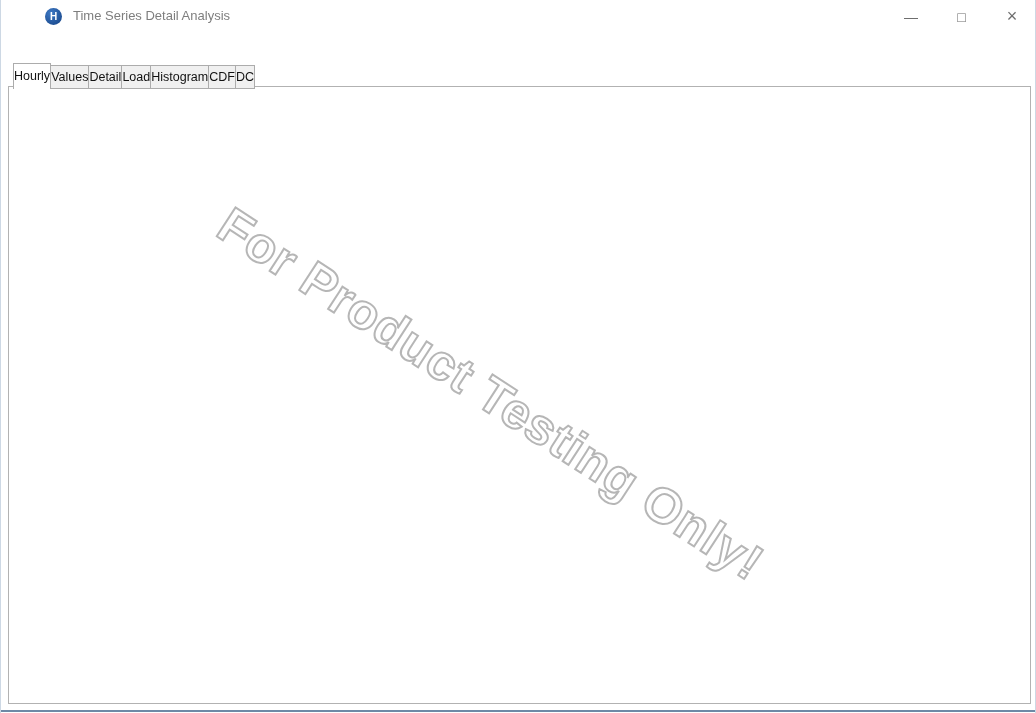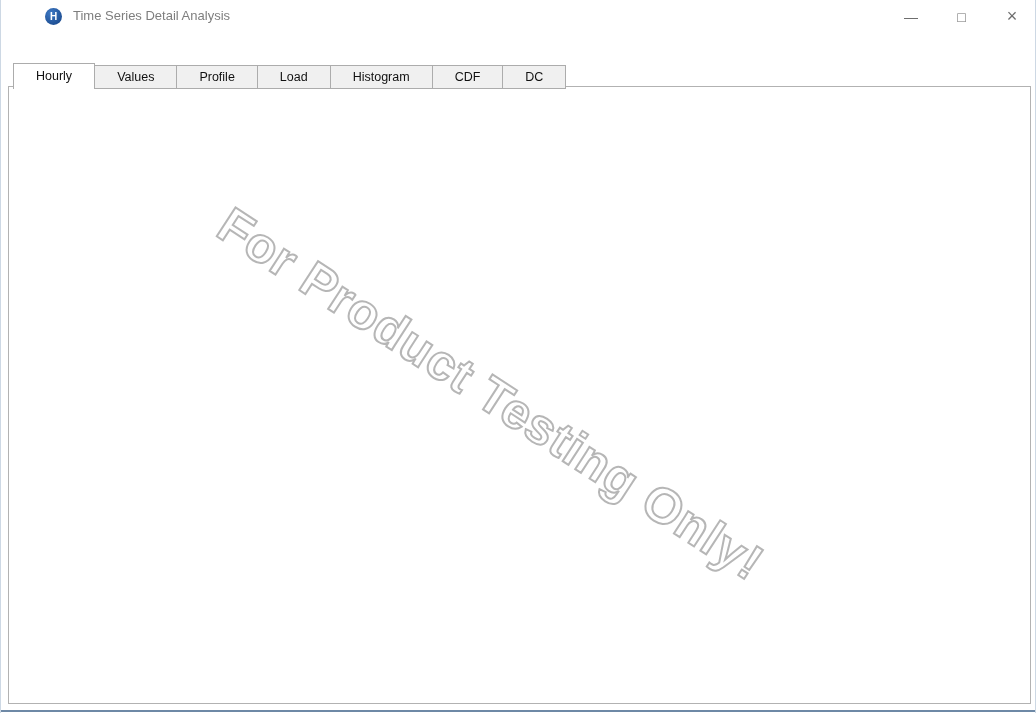--- a/index.html
+++ b/index.html
@@ -14,21 +14,21 @@
            background:radial-gradient(circle at 35% 30%, #3E79C4, #1E4F94 75%);
            color:#fff;font-size:10px;font-weight:bold;text-align:center;line-height:17px;}
   .title{position:absolute;left:72px;top:8px;font-size:13px;color:#7E7E7E;}
   .wctrls{position:absolute;right:0;top:0;height:32px;}
   .wbtn{display:inline-block;width:46px;height:32px;text-align:center;line-height:32px;
         color:#6E6E6E;font-size:14px;cursor:default;}
   .wbtn.close{font-size:18px;}
 
   
   .tabbar{position:absolute;left:12px;top:63px;z-index:6;white-space:nowrap;}
-  .tab{display:inline-block;box-sizing:border-box;height:24px;line-height:17px;padding:3px 22px;
+  .tab{display:inline-block;box-sizing:border-box;height:24px;line-height:17px;padding:3px 0;
        font-size:12.5px;color:#111;background:#F0F0F0;border:1px solid #ACACAC;margin-right:-1px;
        position:relative;vertical-align:bottom;}
   .tab.active{background:#fff;border-bottom:none;height:26px;z-index:7;padding-top:4px;}
 
   
   .pane{position:absolute;left:7px;top:86px;width:1023px;height:618px;box-sizing:border-box;
         border:1px solid #B2B2B2;background:#fff;z-index:1;}
 
   
   .lbl{position:absolute;font-size:12.5px;color:#1A1A1A;}
@@ -95,21 +95,21 @@
   <div class="titlebar">
     <span class="appicon">H</span>
     <span class="title">Time Series Detail Analysis</span>
     <div class="wctrls">
       <span class="wbtn">—</span>
       <span class="wbtn">□</span>
       <span class="wbtn close">×</span>
     </div>
   </div>
 
-  <div class="tabbar"><div class="tab active">Hourly</div><div class="tab">Values</div><div class="tab">Profile</div><div class="tab">Load</div><div class="tab">Histogram</div><div class="tab">CDF</div><div class="tab">DC</div></div>
+  <div class="tabbar"><div class="tab active">Hourly</div><div class="tab">Values</div><div class="tab">Detail</div><div class="tab">Load</div><div class="tab">Histogram</div><div class="tab">CDF</div><div class="tab">DC</div></div>
   <div class="pane"></div>
 
   <span class="lbl preset">Display pre-set plot:</span>
   <div class="combo">
     <span>Battery</span>
     <span class="chev"></span>
   </div>
   <div class="dateblock">
     <div><span>Date:</span>
          <span>9/28/2007 12:00:00 AM</span></div>

